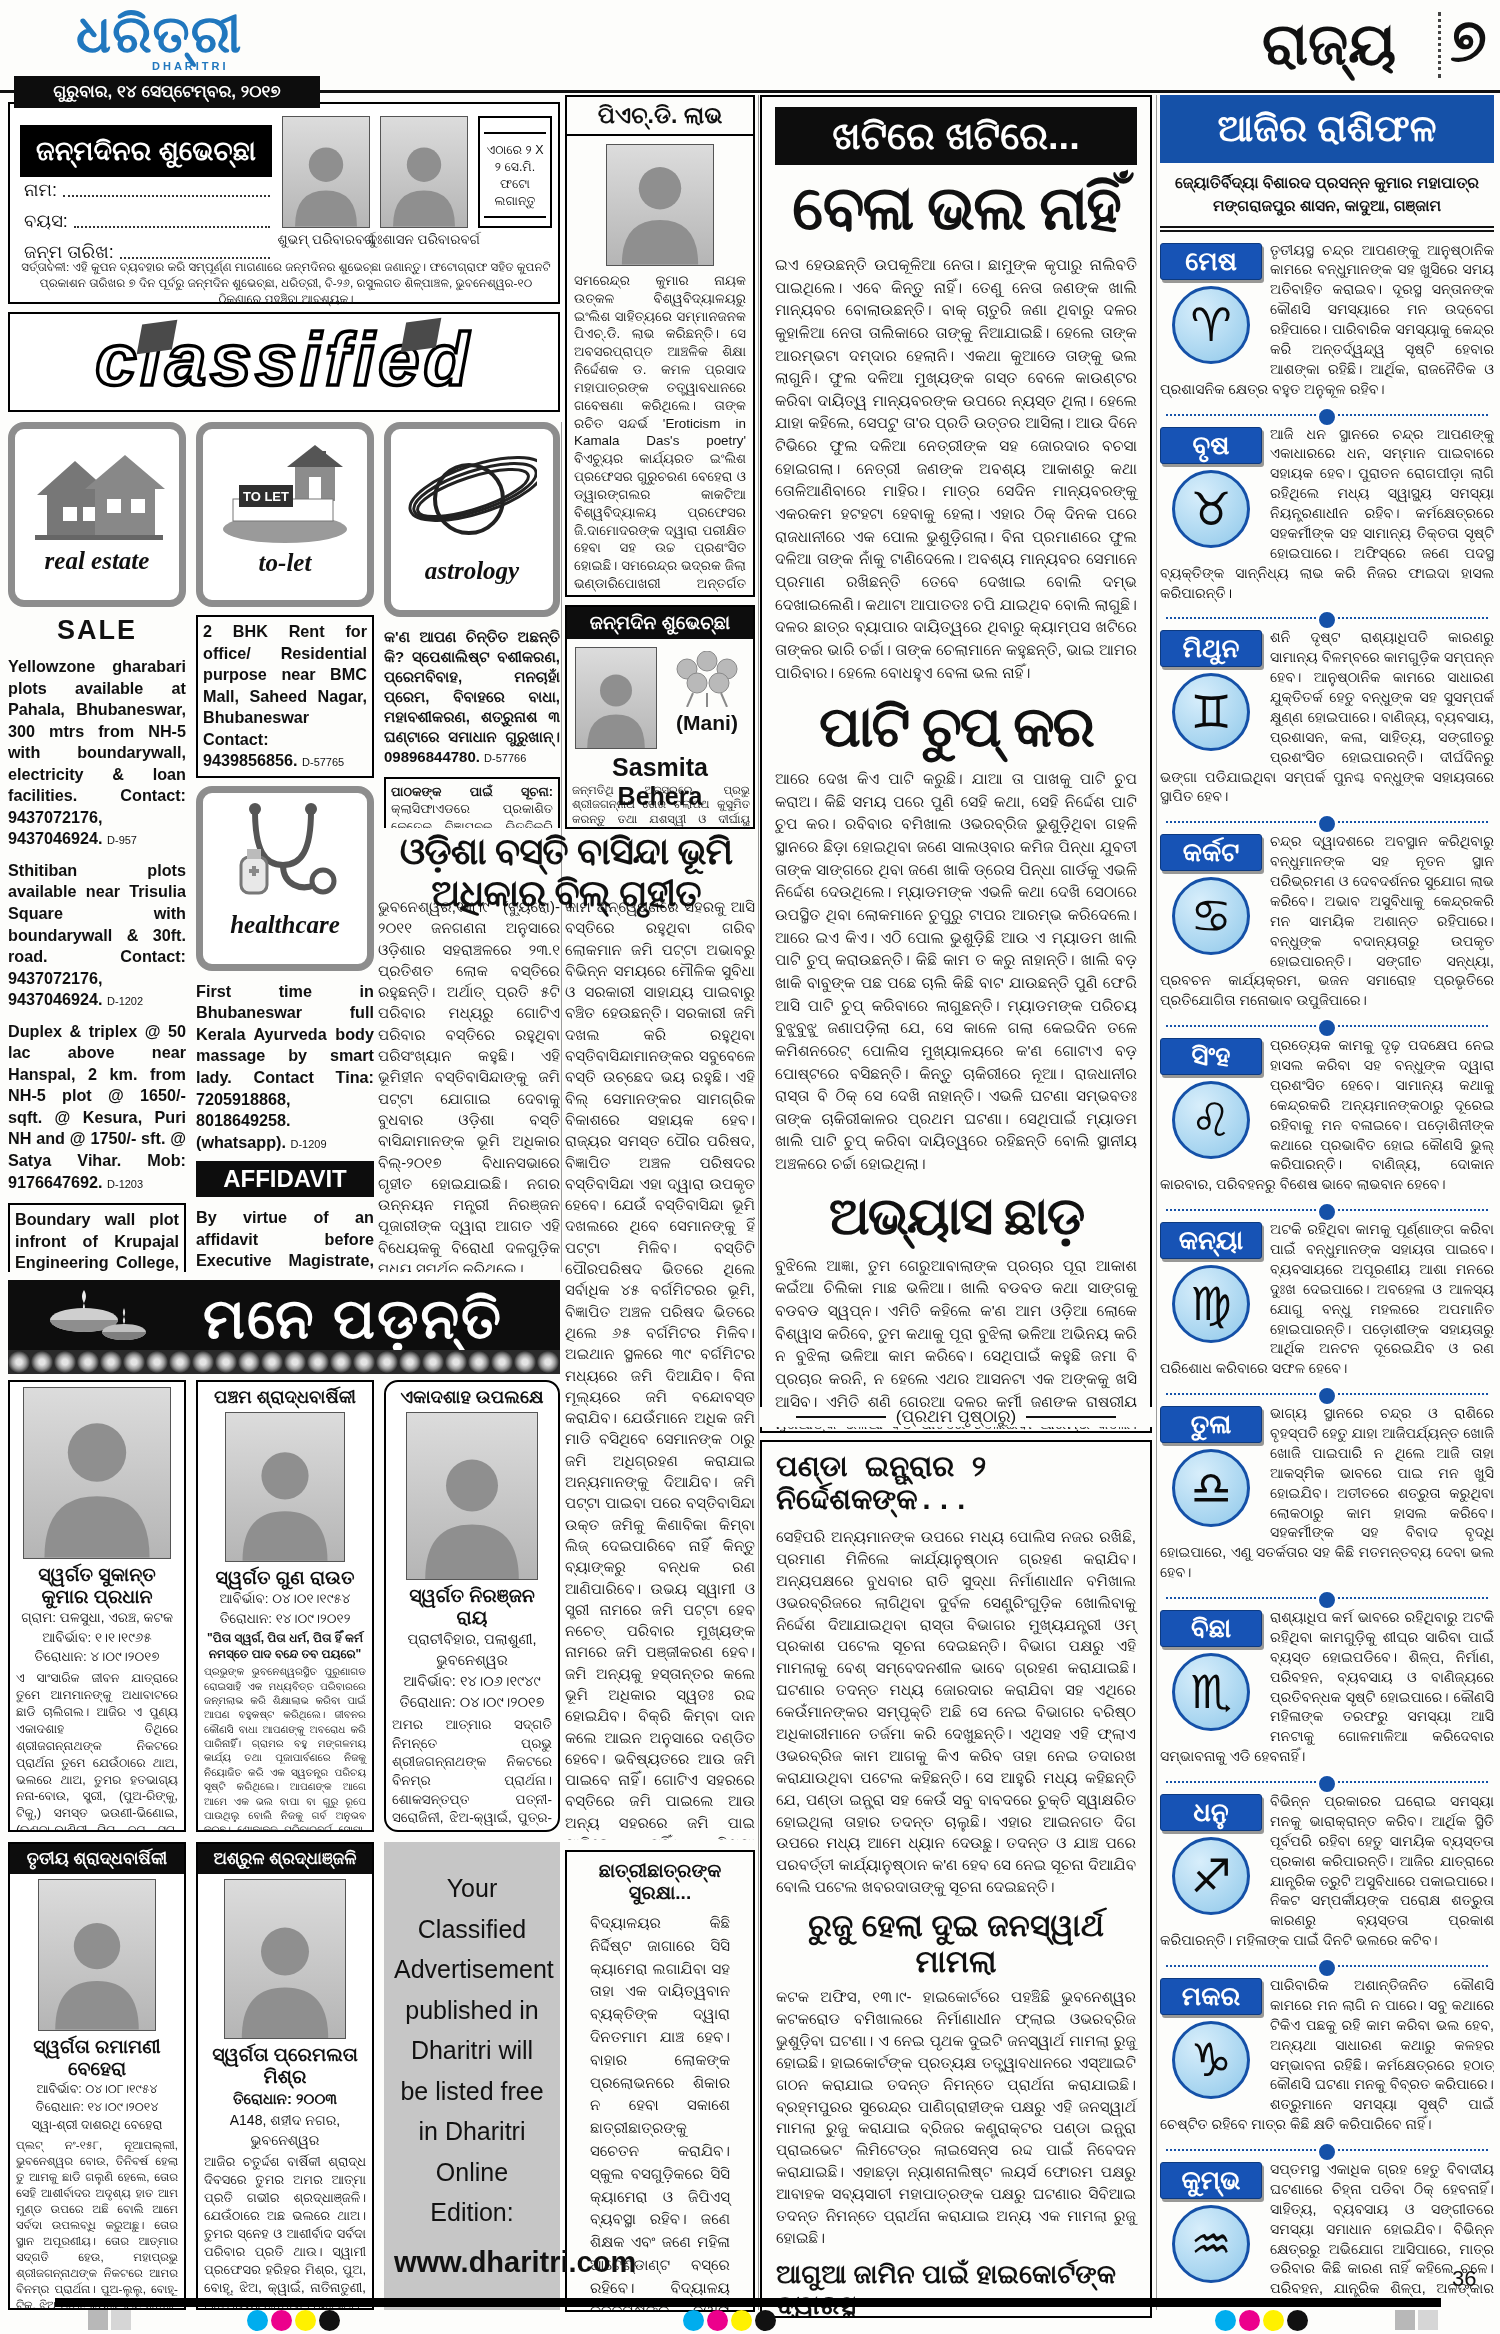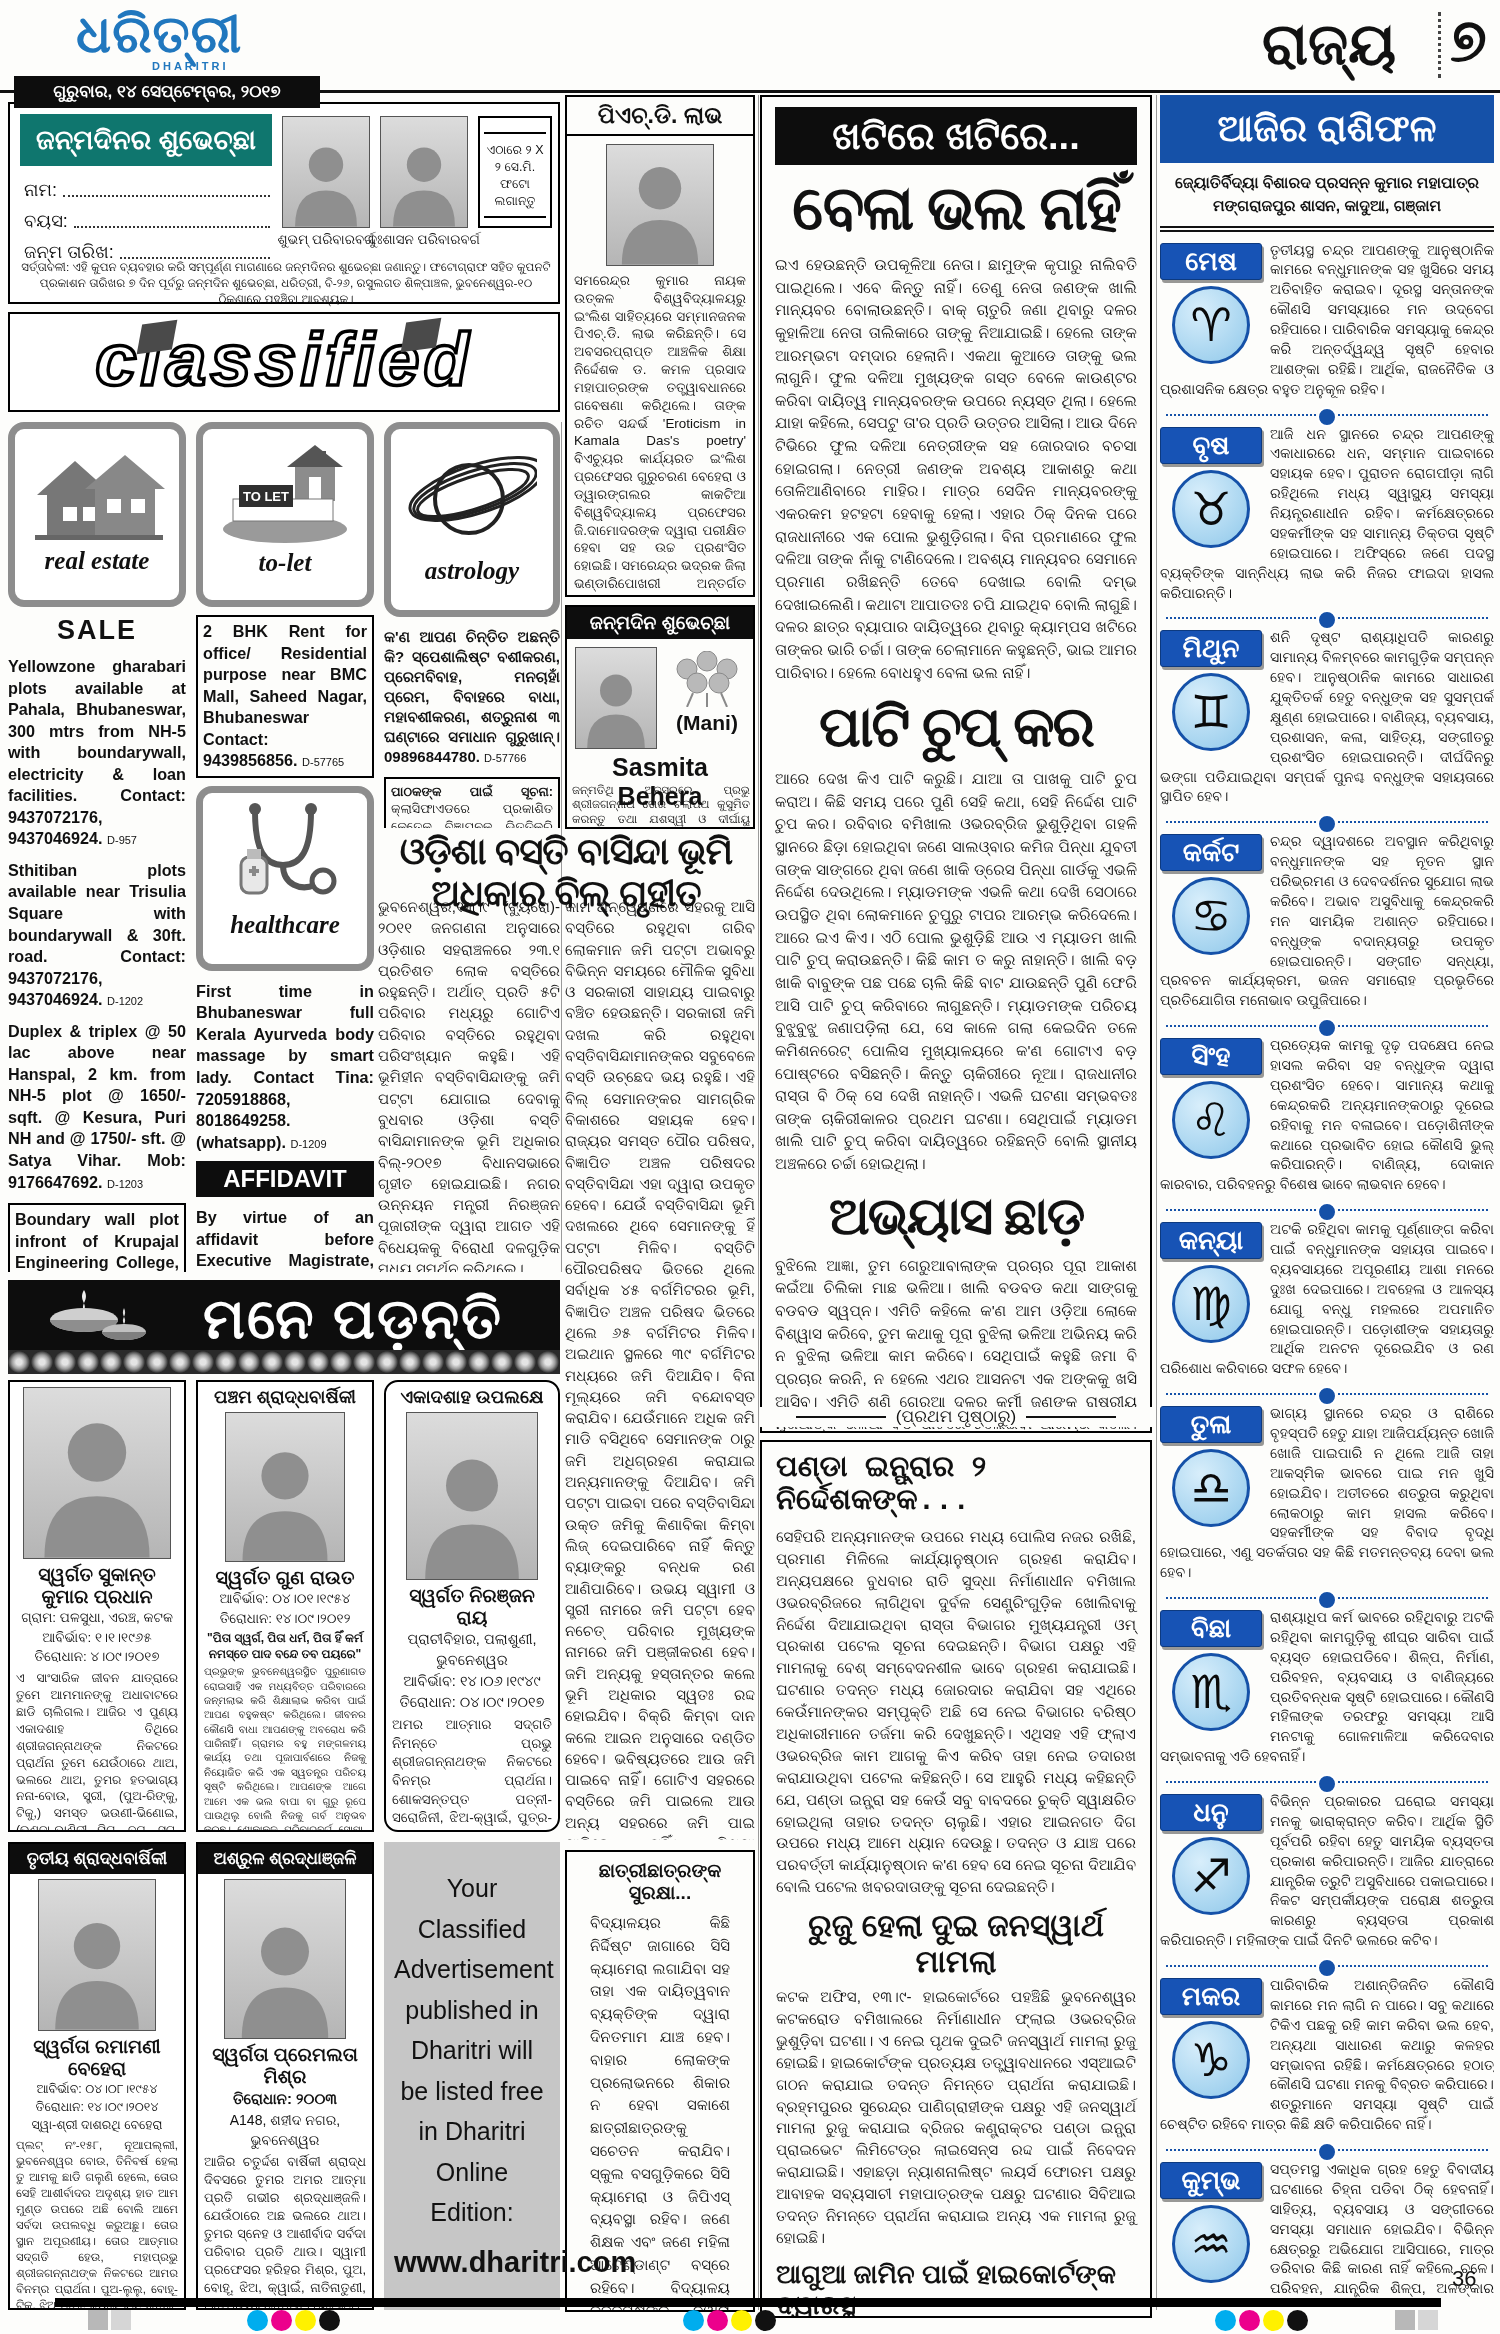--- a/index.html
+++ b/index.html
@@ -21,21 +21,21 @@
               font-size:17px; font-weight:bold; line-height:32px; text-align:center; z-index:3; }
   .section-name { left:1262px; top:10px; font-size:58px; font-weight:bold; }
   .head-vdots { left:1438px; top:12px; height:66px; width:0; border-left:3px dotted #444; }
   .page-num { left:1450px; top:6px; font-size:60px; font-weight:bold; }
 
   
   .vrule { width:1px; background:#9a9a9a; }
 
   
   .coupon { left:8px; top:102px; width:552px; height:202px; border:2px solid #000; background:#fff; }
-  .coupon-title { position:absolute; left:10px; top:10px; width:252px; height:52px; background:#0f766e;
+  .coupon-title { position:absolute; left:10px; top:21px; width:252px; height:52px; background:#000000;
                   color:#fff; font-size:27px; font-weight:bold; text-align:center; line-height:52px; }
   .coupon-fields { position:absolute; left:14px; top:76px; width:248px; }
   .field { display:flex; font-size:18px; margin-bottom:10px; }
   .field-dots { flex:1; border-bottom:2px dotted #333; margin:0 2px 4px 6px; }
   .photo { background:linear-gradient(#dcdcdc,#b5b5b5); border:1px solid #555; position:relative; overflow:hidden; }
   .photo svg { position:absolute; left:0; right:0; bottom:0; width:100%; }
   .coupon-photo1 { position:absolute; left:272px; top:12px; width:88px; height:112px; }
   .coupon-photo2 { position:absolute; left:370px; top:12px; width:88px; height:112px; }
   .coupon-cap1 { position:absolute; left:260px; top:128px; width:112px; font-size:13.5px; text-align:center; line-height:1.25; }
   .coupon-cap2 { position:absolute; left:358px; top:128px; width:112px; font-size:13.5px; text-align:center; line-height:1.25; }

